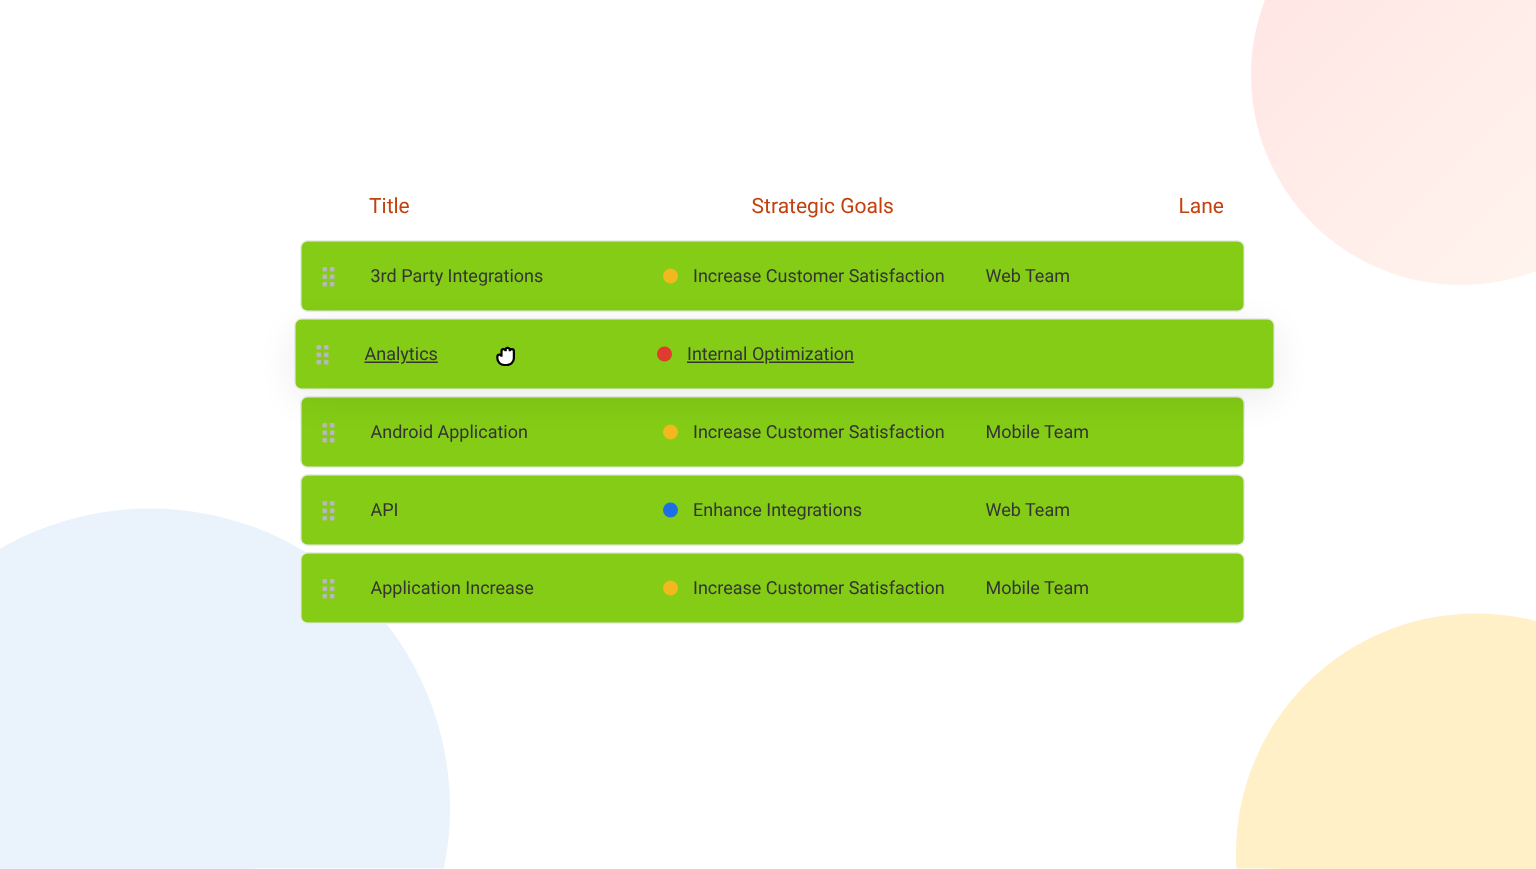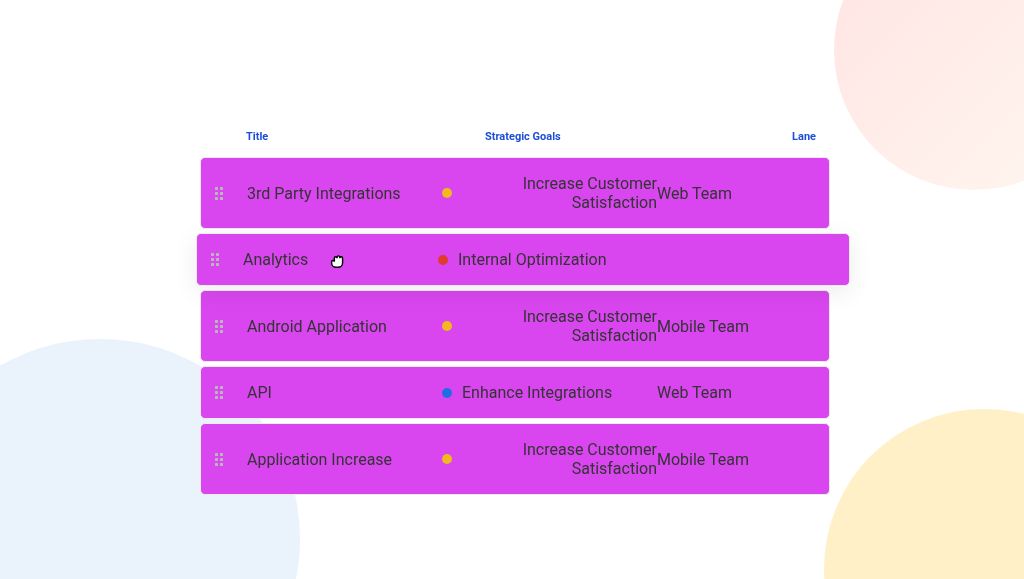--- a/index.html
+++ b/index.html
@@ -56,48 +56,49 @@
       top: 130px;
       left: 200px;
       width: 630px;
       z-index: 1;
     }
     
     .table-header {
       display: grid;
       grid-template-columns: 32px 195px 215px 1fr;
       padding: 0 14px 14px 14px;
-      font-size: 11px;
-      font-weight: 700;
-      color: #1d4ed8;
+      font-size: 14px;
+      font-weight: 400;
+      color: #c2410c;
     }
     
     .col-title-header { grid-column: 2; }
-    .col-goals-header { grid-column: 3; text-align: left; margin-left: 44px; }
+    .col-goals-header { grid-column: 3; text-align: center; }
     .col-lane-header { grid-column: 4; text-align: right; }
     
     .table-row {
       display: grid;
       grid-template-columns: 32px 195px 215px 1fr;
       align-items: center;
-      background: #d946ef;
+      background: #84cc16;
       border: 1px solid #ebebeb;
       border-radius: 5px;
       padding: 16px 14px;
       margin-bottom: 4px;
-      font-size: 16px;
+      font-size: 12px;
       color: #343434;
       position: relative;
     }
     
     .table-row.elevated {
       box-shadow: 0 6px 24px rgba(0,0,0,0.08);
       z-index: 2;
       transform: translateX(-4px);
       width: calc(100% + 24px);
+      text-decoration: underline;
     }
     
     .drag-handle {
       color: #b8b8b8;
       font-size: 10px;
       line-height: 1;
       cursor: grab;
       width: 16px;
       user-select: none;
       letter-spacing: -1px;

